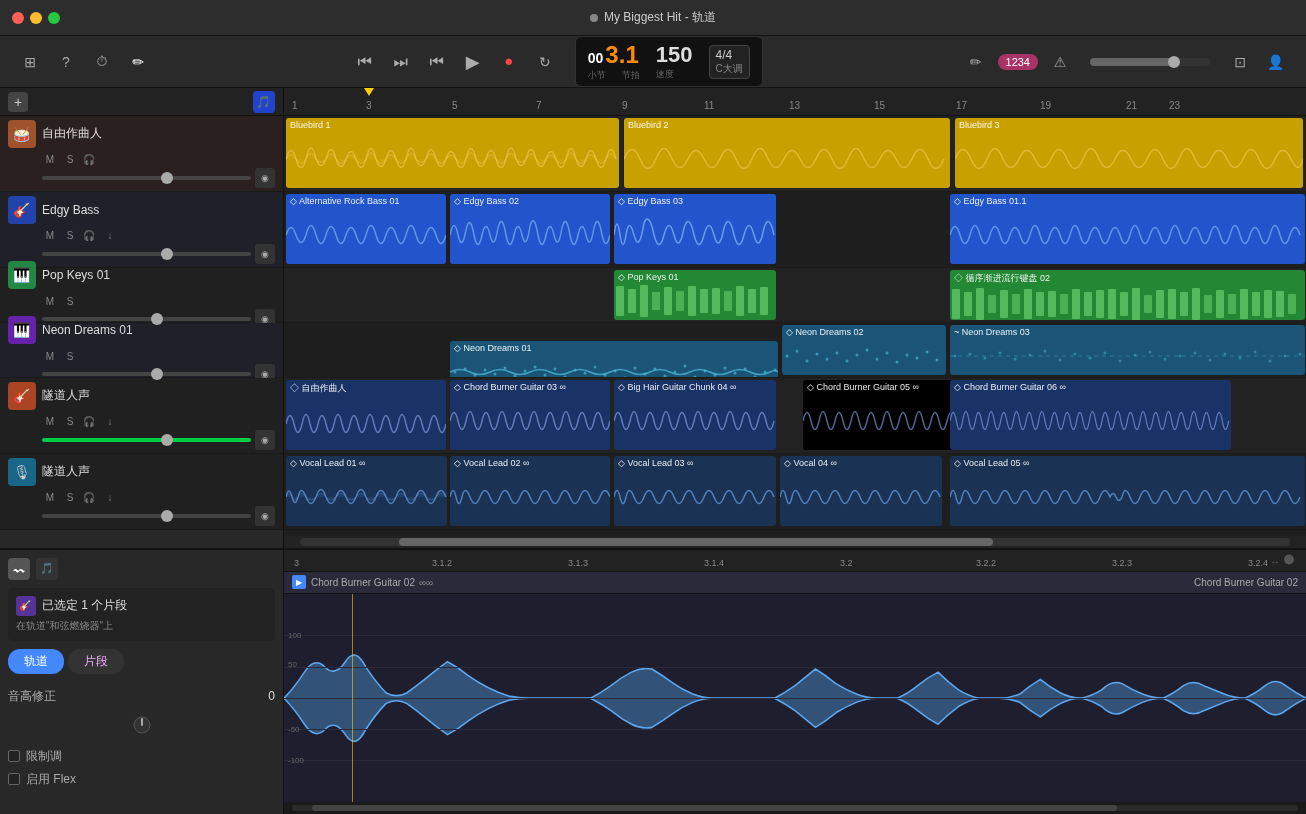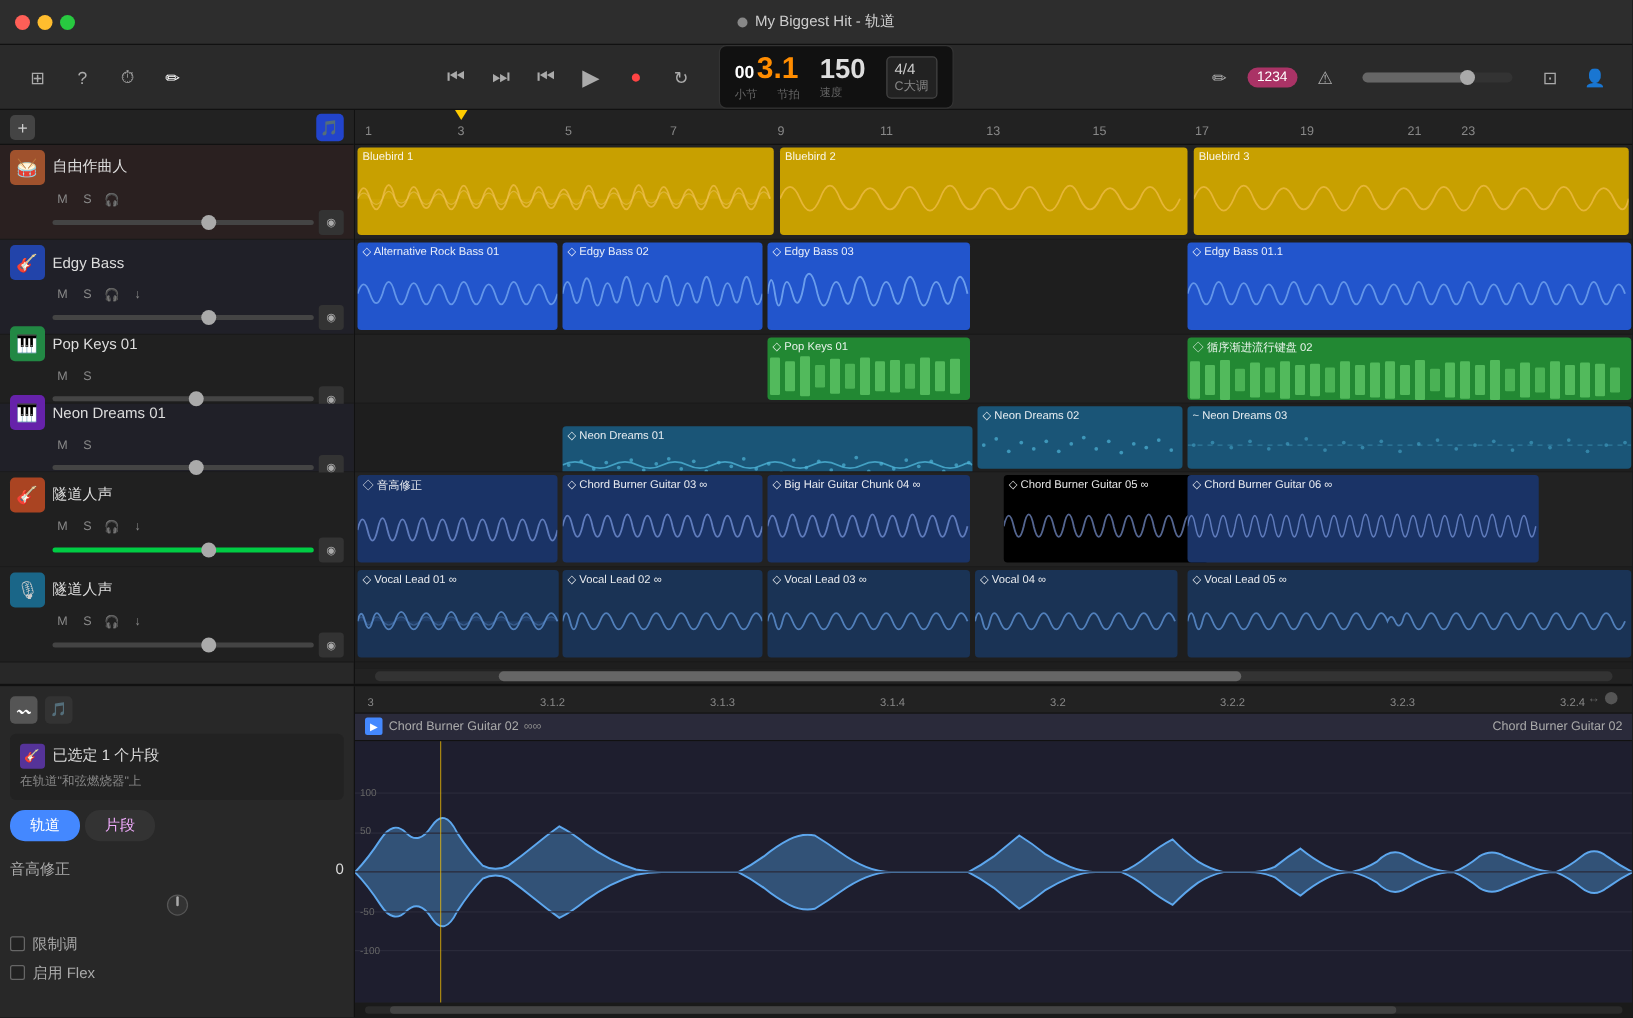--- a/index.html
+++ b/index.html
@@ -872,21 +872,21 @@
             <circle cx="320" cy="22" r="1.5" fill="rgba(100,220,255,0.5)"></circle>
             <circle cx="335" cy="17" r="1.5" fill="rgba(100,220,255,0.5)"></circle>
             <circle cx="350" cy="15" r="1.5" fill="rgba(100,220,255,0.5)"></circle>
           </svg>
         </div>
       </div>
 
       <div class="track-lane h-guitar track-lane-bg-odd">
 
         <div class="clip clip-blue" style="left:2px; width:160px; height:70px; background:#1a3366;">
-          <div class="clip-label">◇ 音高修正</div>
+          <div class="clip-label">◇ 自由作曲人</div>
           <svg class="clip-wave" viewBox="0 0 160 54" preserveAspectRatio="none">
             <path d="M0,27 Q4,10 8,27 Q12,44 16,27 Q20,8 24,27 Q28,44 32,27 Q36,10 40,27 Q44,44 48,27 Q52,8 56,27 Q60,44 64,27 Q68,10 72,27 Q76,44 80,27 Q84,8 88,27 Q92,44 96,27 Q100,10 104,27 Q108,44 112,27 Q116,8 120,27 Q124,44 128,27 Q132,10 136,27 Q140,44 144,27 Q148,10 152,27 Q156,44 160,27" stroke="rgba(150,180,255,0.8)" fill="none" stroke-width="1.5"></path>
           </svg>
         </div>
 
         <div class="clip clip-blue" style="left:166px; width:160px; height:70px; background:#1a3366;">
           <div class="clip-label">◇ Chord Burner Guitar 03 ∞</div>
           <svg class="clip-wave" viewBox="0 0 160 54" preserveAspectRatio="none">
             <path d="M0,27 Q4,10 8,27 Q12,44 16,27 Q20,8 24,27 Q28,44 32,27 Q36,10 40,27 Q44,44 48,27 Q52,8 56,27 Q60,44 64,27 Q68,10 72,27 Q76,44 80,27 Q84,8 88,27 Q92,44 96,27 Q100,10 104,27 Q108,44 112,27 Q116,8 120,27 Q124,44 128,27 Q132,10 136,27 Q140,44 144,27 Q148,10 152,27 Q156,44 160,27" stroke="rgba(150,180,255,0.8)" fill="none" stroke-width="1.5"></path>
           </svg>

